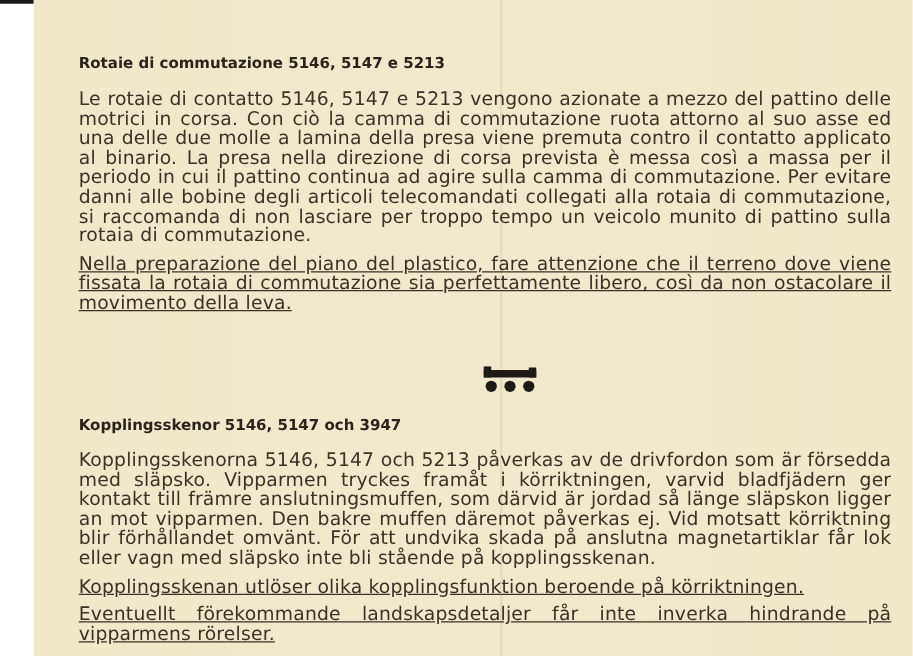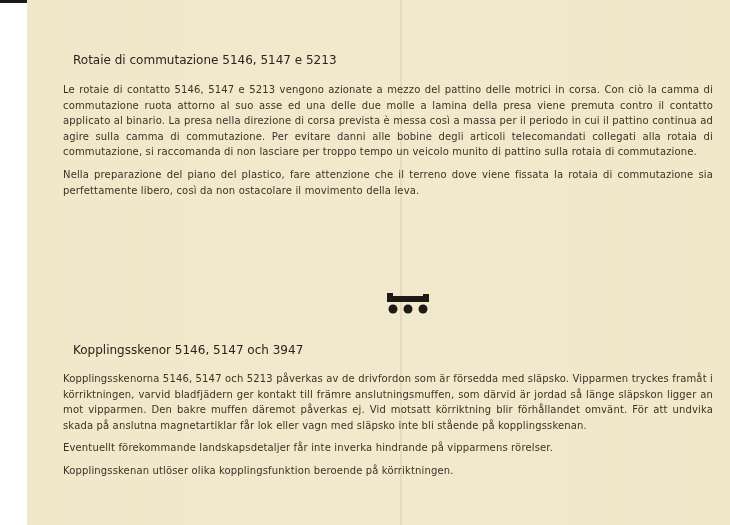--- a/index.html
+++ b/index.html
@@ -21,28 +21,28 @@
       background: #f1e7c9;
       background-image:
         linear-gradient(90deg, rgba(255,255,255,0) 0%, rgba(255,255,255,0.08) 50%, rgba(0,0,0,0) 100%);
     }
     .fold {
       position: absolute; left: 373px; top: 0; width: 2px; height: 525px;
       background: rgba(210,195,160,0.35);
     }
     .section { position: absolute; left: 36px; width: 650px; color: #2b2620; }
     .heading {
-      font-weight: normal; font-size: 12px; letter-spacing: 0; margin: 10px;
+      font-weight: bold; font-size: 12px; letter-spacing: 0; margin: 0;
       line-height: 16px; color: #2a241c;
     }
     .para {
-      font-size: 10px; line-height: 15.6px; margin: 0; color: #3a3226;
+      font-size: 15px; line-height: 15.6px; margin: 0; color: #3a3226;
       text-align: justify; letter-spacing: 0.15px;
     }
-    .para + .para { margin-top: 7px; }
+    .para + .para { margin-top: 7px; text-decoration: underline; }
     #sec-it { top: 42px; }
     #sec-it .heading { margin-bottom: 14px; }
     #sec-se { top: 332px; }
     #sec-se .heading { margin-bottom: 13px; }
     .loco {
       position: absolute; left: 358px; top: 293px; width: 46px; height: 22px;
     }
   </style>
 </head>
 <body>
@@ -64,16 +64,16 @@
     <rect x="2" y="3" width="42" height="6" fill="#1e1a16"></rect>
     <rect x="38" y="1" width="6" height="8" fill="#1e1a16"></rect>
     <circle cx="8" cy="16" r="4.5" fill="#1e1a16"></circle>
     <circle cx="23" cy="16" r="4.5" fill="#1e1a16"></circle>
     <circle cx="38" cy="16" r="4.5" fill="#1e1a16"></circle>
   </svg>
 
   <div class="section" id="sec-se">
     <h2 class="heading">Kopplingsskenor 5146, 5147 och 3947</h2>
     <p class="para">Kopplingsskenorna 5146, 5147 och 5213 påverkas av de drivfordon som är försedda med släpsko. Vipparmen tryckes framåt i körriktningen, varvid bladfjädern ger kontakt till främre anslutningsmuffen, som därvid är jordad så länge släpskon ligger an mot vipparmen. Den bakre muffen däremot påverkas ej. Vid motsatt körriktning blir förhållandet omvänt. För att undvika skada på anslutna magnetartiklar får lok eller vagn med släpsko inte bli stående på kopplingsskenan.</p>
+    <p class="para">Kopplingsskenan utlöser olika kopplingsfunktion beroende på körriktningen.</p>
     <p class="para">Eventuellt förekommande landskapsdetaljer får inte inverka hindrande på vipparmens rörelser.</p>
-    <p class="para">Kopplingsskenan utlöser olika kopplingsfunktion beroende på körriktningen.</p>
   </div>
 </div>
 
 </body></html>

